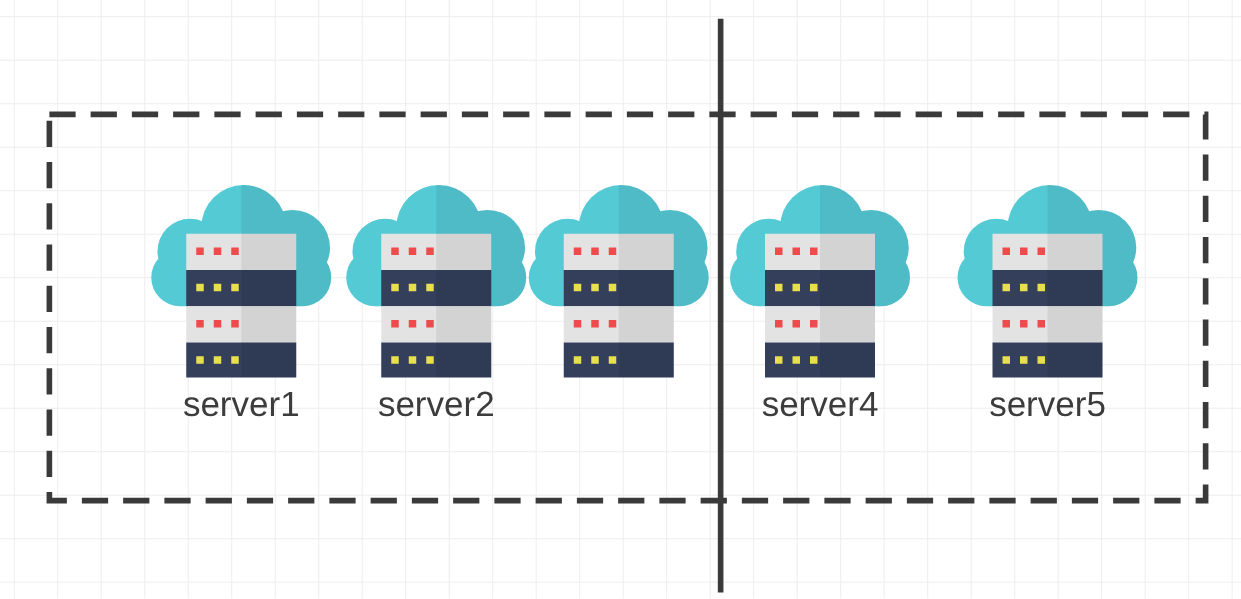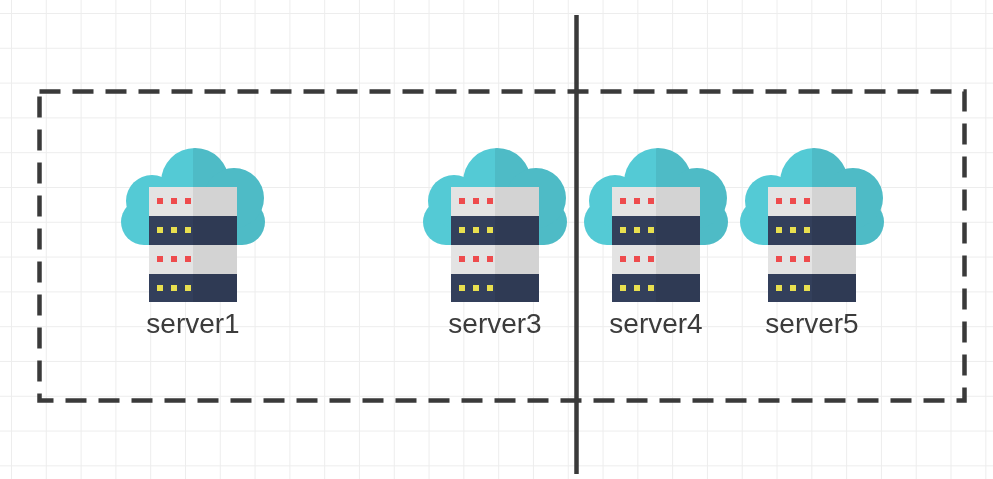--- a/index.html
+++ b/index.html
@@ -45,21 +45,21 @@
     margin-top: 5px;
     font-size: 28px;
     line-height: 30px;
     color: #3c3c3c;
     white-space: nowrap;
   }
   .pos-1 { left: 118px; }
   .pos-2 { left: 274px; }
   .pos-3 { left: 420px; }
   .pos-4 { left: 581px; }
-  .pos-5 { left: 737px; }
+  .pos-5 { left: 763px; }
   .defs-svg {
     position: absolute;
     width: 0;
     height: 0;
   }
 </style>
 </head>
 <body>
 
 <svg class="defs-svg" aria-hidden="true">
@@ -110,26 +110,31 @@
     <line x1="576.5" y1="15" x2="576.5" y2="474" stroke="#3a3a3a" stroke-width="4.5"></line>
   </svg>
 
   <div class="server-node pos-1">
     <svg class="icon-wrap" viewBox="0 0 150 162">
       <use href="#cloud-server"></use>
     </svg>
     <div class="server-label">server1</div>
   </div>
 
+  <div class="server-node pos-2">
+    <svg class="icon-wrap" viewBox="0 0 150 162">
+      <use href="#cloud-server"></use>
+    </svg>
+    <div class="server-label">server2</div>
+  </div>
 
   <div class="server-node pos-3">
     <svg class="icon-wrap" viewBox="0 0 150 162">
       <use href="#cloud-server"></use>
     </svg>
-    <div class="server-label">server3</div>
   </div>
 
   <div class="server-node pos-4">
     <svg class="icon-wrap" viewBox="0 0 150 162">
       <use href="#cloud-server"></use>
     </svg>
     <div class="server-label">server4</div>
   </div>
 
   <div class="server-node pos-5">

